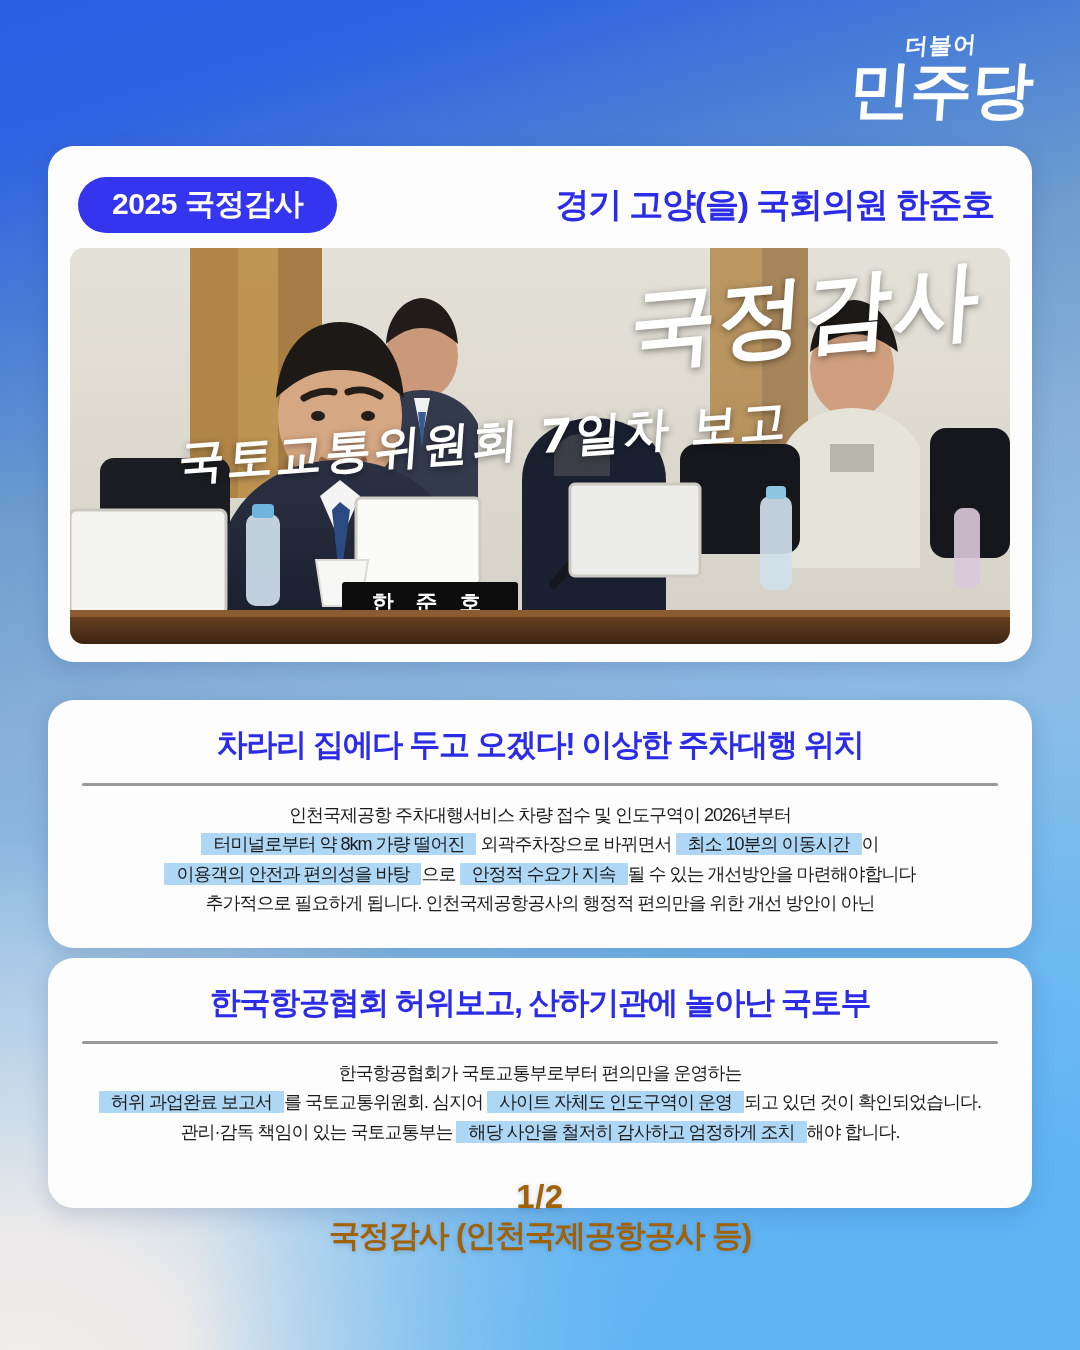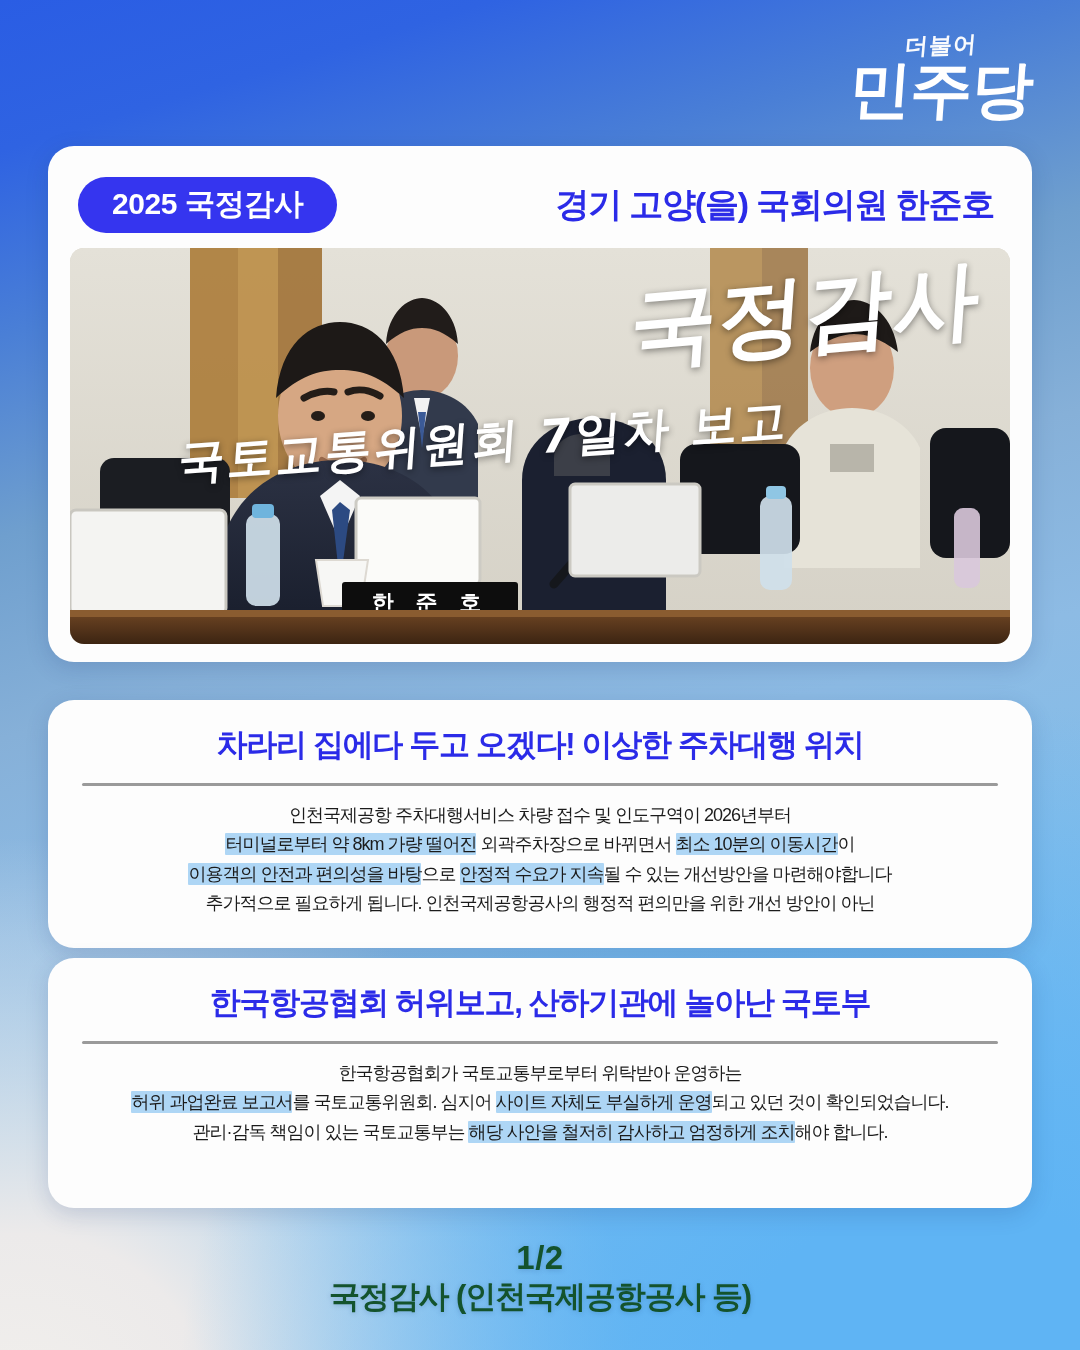--- a/index.html
+++ b/index.html
@@ -114,27 +114,27 @@
     margin:20px 0 0; border-radius:2px;
   }
   .body-text {
     margin-top:15px; text-align:center;
     color:#1b1b1b; font-size:18px;
     line-height:1.62; letter-spacing:-1px;
   }
   .body-text .ln { display:block; }
   mark {
     background:#aed6f5; color:#1b1b1b;
-    padding:1px 0; border-radius:1px;
+    padding:1px 12px; border-radius:1px;
   }
 
   
   .footer {
-    position:absolute; left:0; right:0; top:1238px;
-    text-align:center; color:#14532d;
+    position:absolute; left:0; right:0; top:1177px;
+    text-align:center; color:#a16207;
     text-shadow:0 1px 5px rgba(40,80,140,.28);
     line-height:1.22;
   }
   #footer-page { font-size:33px; font-weight:700; letter-spacing:.5px; }
   #footer-caption { font-size:31px; font-weight:800; letter-spacing:-1.1px; }
 </style>
 </head>
 <body>
 
 <div class="logo">
@@ -258,22 +258,22 @@
         <span class="ln"><span>추가적으로 필요하게 됩니다. 인천국제공항공사의 행정적 편의만을 위한 개선 방안이 아닌</span></span>
       </div>
   </div>
 </div>
 
 <div class="card" id="card-2">
   <div class="card-inner">
     <div class="card-title">한국항공협회 허위보고, 산하기관에 놀아난 국토부</div>
     <div class="divider"></div>
     <div class="body-text">
-        <span class="ln"><span>한국항공협회가 국토교통부로부터 위탁받아 운영하는</span></span>
-        <span class="ln"><mark>허위 과업완료 보고서</mark><span>를 국토교통위원회. 심지어 </span><mark>사이트 자체도 부실하게 운영</mark><span>되고 있던 것이 확인되었습니다.</span></span>
+        <span class="ln"><span>한국항공협회가 국토교통부로부터 편의만을 운영하는</span></span>
+        <span class="ln"><mark>허위 과업완료 보고서</mark><span>를 국토교통위원회. 심지어 </span><mark>사이트 자체도 인도구역이 운영</mark><span>되고 있던 것이 확인되었습니다.</span></span>
         <span class="ln"><span>관리·감독 책임이 있는 국토교통부는 </span><mark>해당 사안을 철저히 감사하고 엄정하게 조치</mark><span>해야 합니다.</span></span>
       </div>
   </div>
 </div>
 
 <div class="footer">
   <div id="footer-page">1/2</div>
   <div id="footer-caption">국정감사 (인천국제공항공사 등)</div>
 </div>
 

